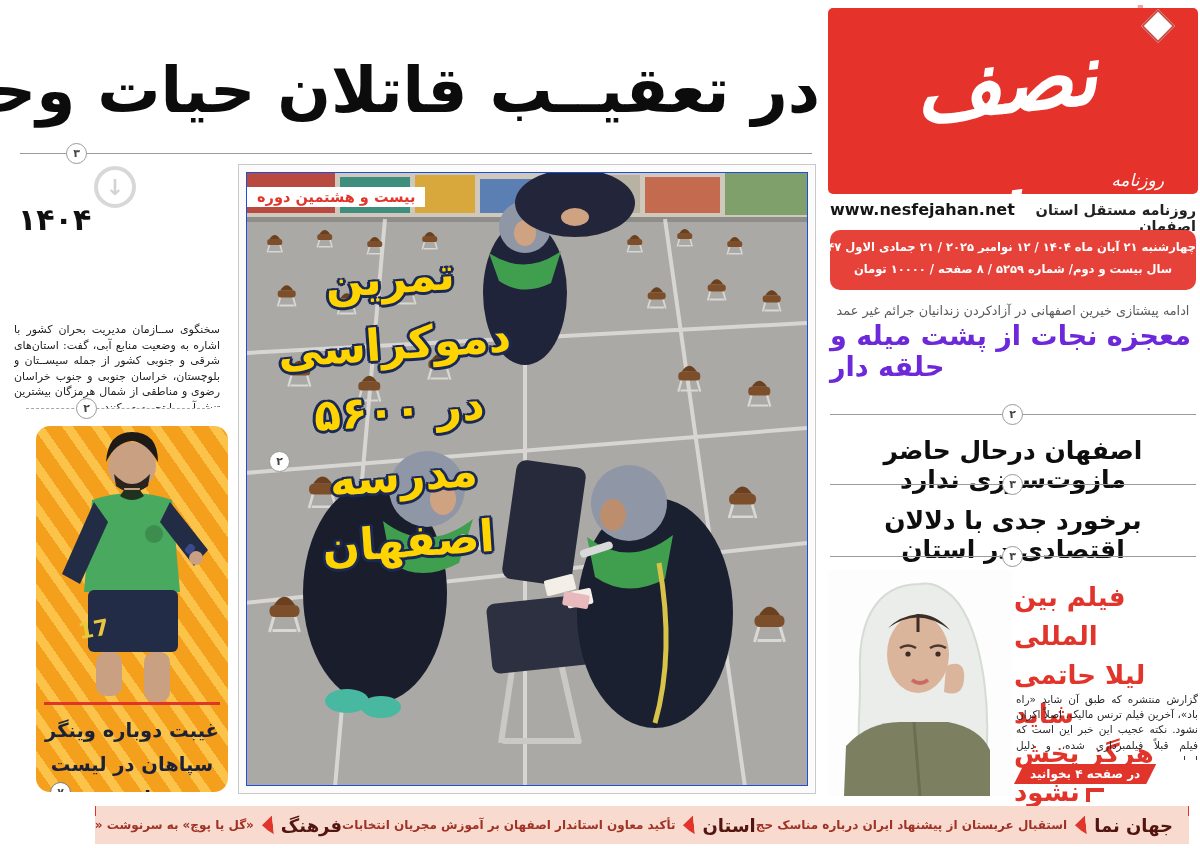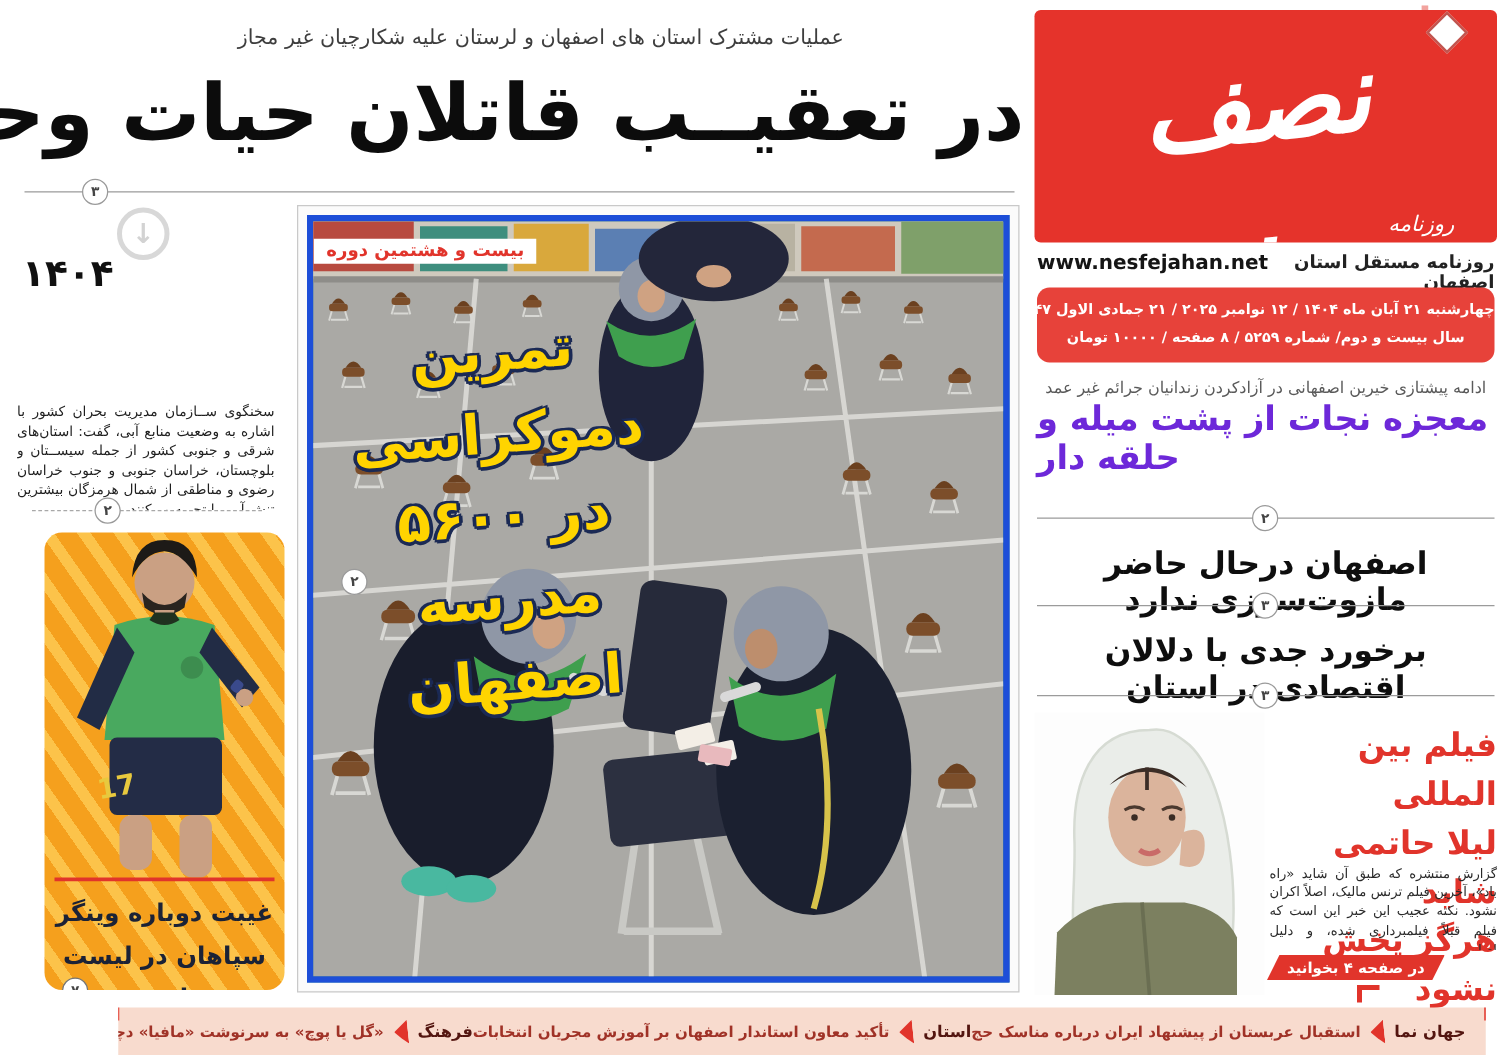--- a/index.html
+++ b/index.html
@@ -39,21 +39,21 @@
     background:repeating-linear-gradient(55deg,#f5a01d 0 15px,#fcc34a 15px 24px); }
   .player-card svg { position:absolute; left:0; top:0; }
   .card-redline { position:absolute; left:8px; right:8px; top:276px; height:3px; background:#e1342b; }
   .card-caption { position:absolute; left:0; top:288px; width:100%; text-align:center;
     color:#1b2236; font-weight:bold; font-size:19.5px; line-height:1.75; }
   .card-pg { left:14px; top:356px; border-color:#777; }
   
   .photo-main { left:238px; top:164px; width:578px; height:630px; background:#fbfbfb;
     border:1px solid #c9c9c9; padding:7px; }
   .photo-inner { position:relative; width:100%; height:100%; overflow:hidden;
-    border:5px solid #1d4ed8; background:#0369a1; }
+    border:1px solid #1d4ed8; background:#6d28d9; }
   .ph-badge { position:absolute; left:0; top:14px; background:#ffffff; color:#e1342b;
     font-size:14.5px; font-weight:bold; padding:2px 10px; z-index:4; }
   .ph-strip { position:absolute; left:0; top:39px; background:#e8332a; color:#ffffff;
     font-size:14.5px; font-weight:bold; padding:3px 10px; z-index:4; }
   .ph-yellow { position:absolute; left:2px; top:72px; width:300px; z-index:4;
     font-size:44px; font-weight:bold; color:#ffd400; text-align:center; line-height:1.5;
     transform:rotate(-4deg);
     text-shadow:2px 2px 0 #1b2a55,-2px -2px 0 #1b2a55,-2px 2px 0 #1b2a55,
                 2px -2px 0 #1b2a55,0 3px 0 #1b2a55,3px 0 0 #1b2a55,-3px 0 0 #1b2a55; }
   .ph-pg { left:22px; top:278px; }
@@ -81,48 +81,47 @@
   .r-headline1 { left:830px; top:320px; width:366px; text-align:left;
     font-size:27px; font-weight:bold; color:#6d28d9; }
   .r-body1 { left:832px; top:364px; width:362px; font-size:10.5px; color:#2a2a2a;
     line-height:1.5; text-align:justify; height:48px; overflow:hidden; }
   .r-headline2 { left:830px; top:436px; width:366px; text-align:center;
     font-size:25px; font-weight:bold; color:#0e0e0e; }
   .r-headline3 { left:830px; top:506px; width:366px; text-align:center;
     font-size:25px; font-weight:bold; color:#0e0e0e; }
   
   .cinema-photo { left:828px; top:570px; width:184px; height:226px; background:#fdfdfd; }
-  .cinema-headline { left:1014px; top:578px; width:184px; text-align:right;
+  .cinema-headline { left:1014px; top:578px; width:184px; text-align:left;
     color:#e1342b; font-size:26px; font-weight:bold; line-height:1.5; }
   .cinema-body { left:1016px; top:692px; width:182px; font-size:10.5px; color:#2a2a2a;
     line-height:1.45; text-align:justify; height:68px; overflow:hidden; }
   .cinema-tag { left:1014px; top:764px; background:#e1342b; color:#fff; font-size:12px;
     font-weight:bold; padding:3px 16px; clip-path:polygon(7% 0,100% 0,93% 100%,0 100%); }
   .corner-bracket { width:18px; height:14px; border-top:4px solid #e1342b;
     border-left:4px solid #e1342b; left:1086px; top:788px; }
   
   .bottom-strip { left:95px; top:806px; width:1094px; height:38px; background:#f8dbce;
     display:flex; align-items:center; justify-content:space-between; padding:0 16px;
     white-space:nowrap; overflow:hidden; }
   .bs-bracket-r { position:absolute; right:-3px; top:-6px; width:16px; height:16px;
     border-top:4px solid #e1342b; border-right:4px solid #e1342b; }
   .bs-bracket-l { position:absolute; left:-3px; top:-6px; width:16px; height:16px;
     border-top:4px solid #e1342b; border-left:4px solid #e1342b; }
   .bs-item { display:flex; align-items:center; gap:8px; }
-  .bs-label { font-weight:bold; color:#531510; font-size:13px; }
+  .bs-label { font-weight:bold; color:#531510; font-size:18px; }
   .bs-flag { display:inline-block; width:11px; height:19px; background:#e1342b;
     clip-path:polygon(100% 0,100% 100%,50% 76%,0 46%); transform:rotate(-6deg); }
   .bs-head { color:#a03227; font-size:12px; font-weight:600; }
 </style>
 </head>
 <body>
 
 <div class="page">
 
-  <div class="abs lead-kicker">عملیات مشترک استان های اصفهان و لرستان علیه شکارچیان غیر مجاز</div>
   <div class="abs lead-headline">در تعقیــب قاتلان حیات وحش...</div>
   <div class="rule" style="left:20px; top:153px; width:792px;"></div>
   <div class="pg" style="left:66px; top:143px;">۳</div>
 
   <div class="abs dl-circle">
     <span>↓</span>
   </div>
   <div class="abs year-title">۱۴۰۴</div>
   <div class="abs left-body">سخنگوی ســازمان مدیریت بحران کشور با اشاره به وضعیت منابع آبی، گفت: استان‌های شرقی و جنوبی کشور از جمله سیســتان و بلوچستان، خراسان جنوبی و جنوب خراسان رضوی و مناطقی از شمال هرمزگان بیشترین تنش آبی را تجربه می‌کنند...</div>
   <div class="rule dashed" style="left:26px; top:408px; width:184px;"></div>

